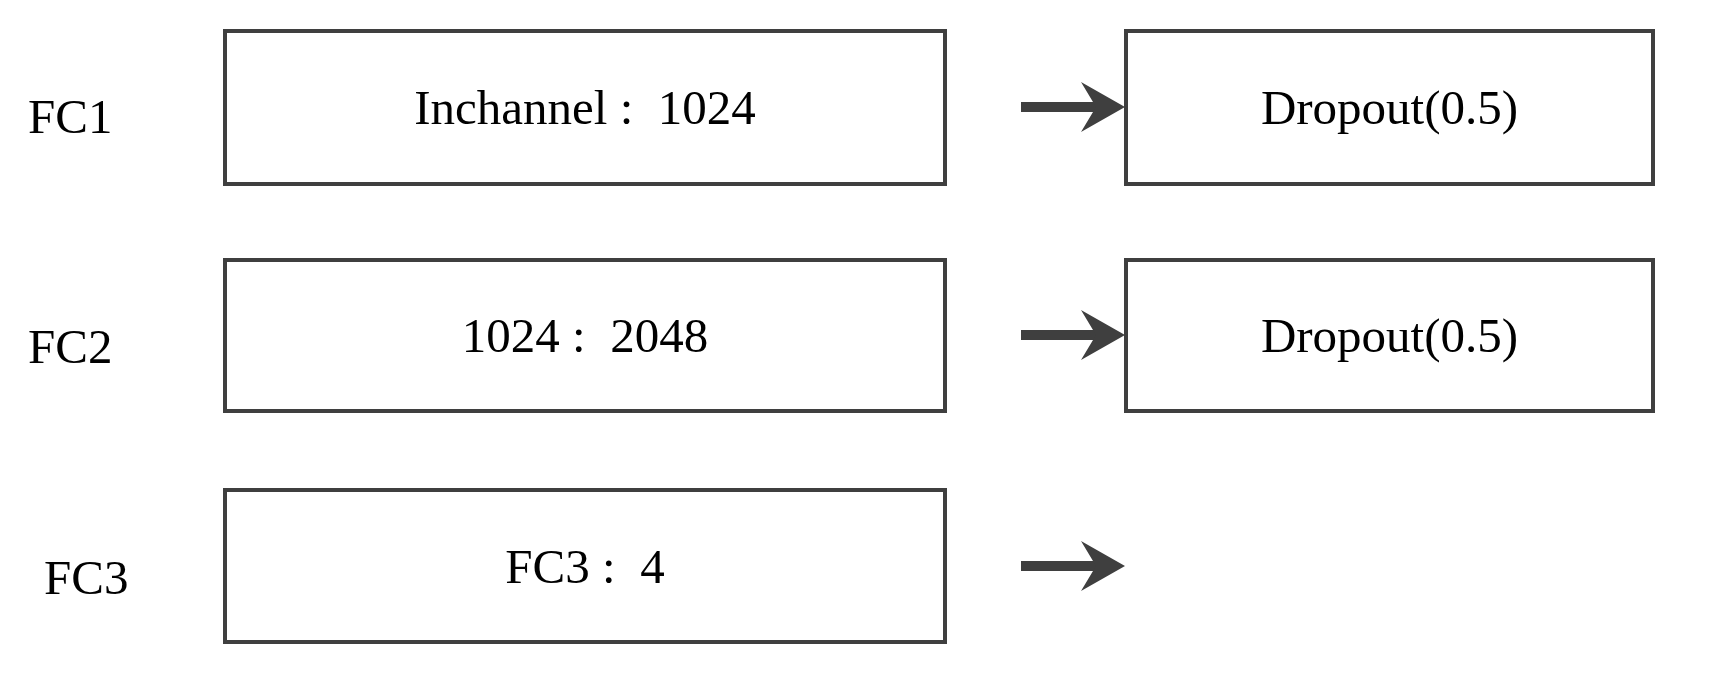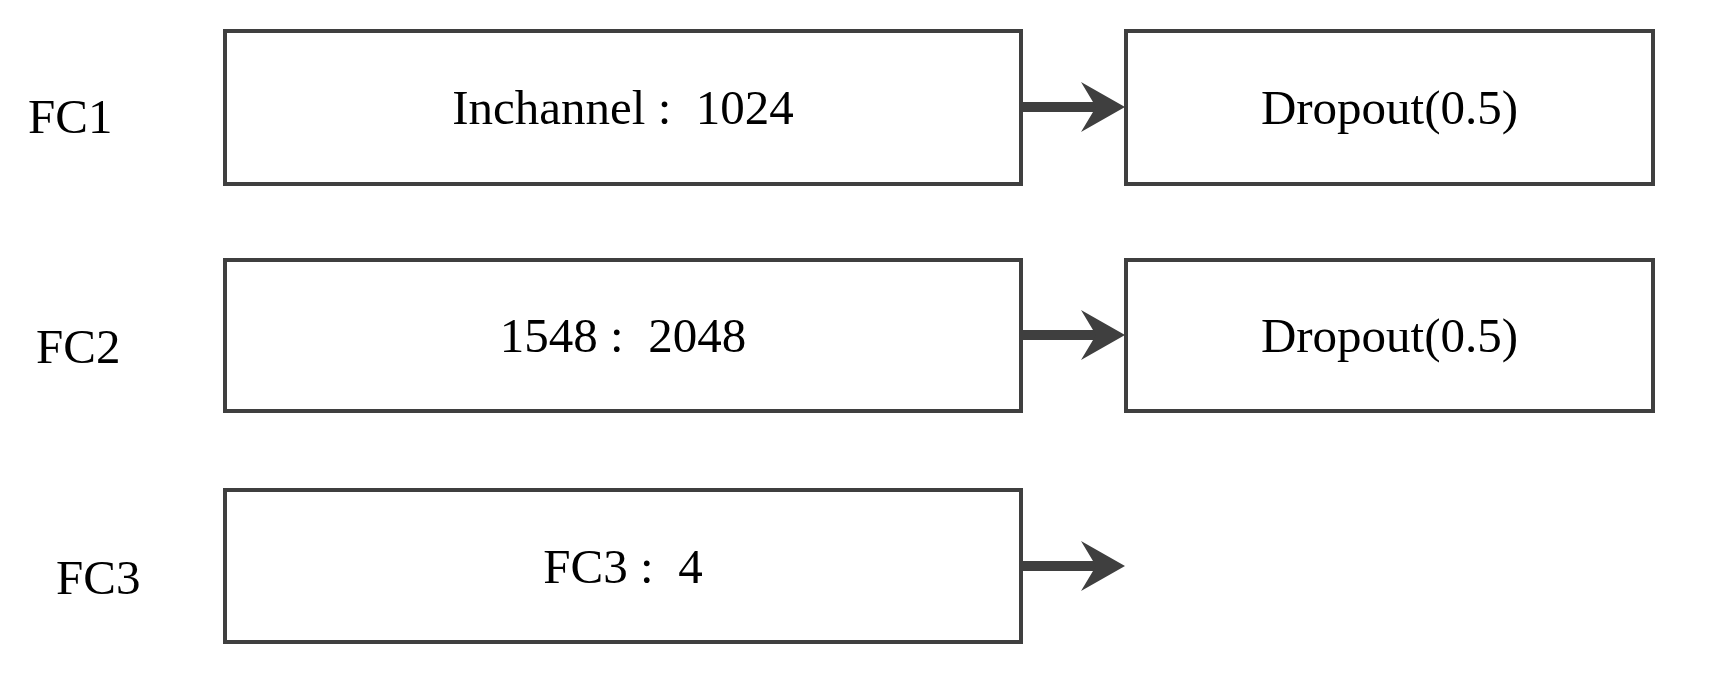--- a/index.html
+++ b/index.html
@@ -14,38 +14,38 @@
   }
   .fc-label {
     position: absolute;
     font-size: 49px;
     line-height: 1;
     color: #000000;
     white-space: pre;
     text-align: center;
   }
   .lbl-r1 { left: 28px;  top: 92px;  }
-  .lbl-r2 { left: 28px;  top: 322px; margin-left: 8px; }
-  .lbl-r3 { left: 56px;  top: 553px; }
+  .lbl-r2 { left: 28px;  top: 322px; }
+  .lbl-r3 { left: 44px;  top: 553px; }
   .box {
     position: absolute;
     box-sizing: border-box;
     background: #ffffff;
     border: 4px solid #3f3f3f;
     display: flex;
     align-items: center;
     justify-content: center;
   }
   .box span {
     font-size: 49px;
     line-height: 1;
     color: #000000;
     white-space: pre;
   }
-  .box-left  { left: 223px;  width: 800px; }
+  .box-left  { left: 223px;  width: 724px; }
   .box-right { left: 1124px; width: 531px; }
   .row1 { top: 29px;  height: 157px; }
   .row2 { top: 258px; height: 155px; }
   .row3 { top: 488px; height: 156px; }
   .arrow {
     position: absolute;
     left: 1021px;
     width: 104px;
     height: 50px;
   }
@@ -65,21 +65,21 @@
   <svg class="arrow arr-r1" viewBox="0 0 104 50" preserveAspectRatio="none">
     <rect x="0" y="20" width="78" height="10" fill="#3f3f3f"></rect>
     <path d="M60,0 L104,25 L60,50 L75,25 Z" fill="#3f3f3f"></path>
   </svg>
   <div class="box box-right row1">
     <span>Dropout(0.5)</span>
   </div>
 
   <div class="fc-label lbl-r2">FC2</div>
   <div class="box box-left row2">
-    <span>1548 :  2048</span>
+    <span>1024 :  2048</span>
   </div>
   <svg class="arrow arr-r2" viewBox="0 0 104 50" preserveAspectRatio="none">
     <rect x="0" y="20" width="78" height="10" fill="#3f3f3f"></rect>
     <path d="M60,0 L104,25 L60,50 L75,25 Z" fill="#3f3f3f"></path>
   </svg>
   <div class="box box-right row2">
     <span>Dropout(0.5)</span>
   </div>
 
   <div class="fc-label lbl-r3">FC3</div>

